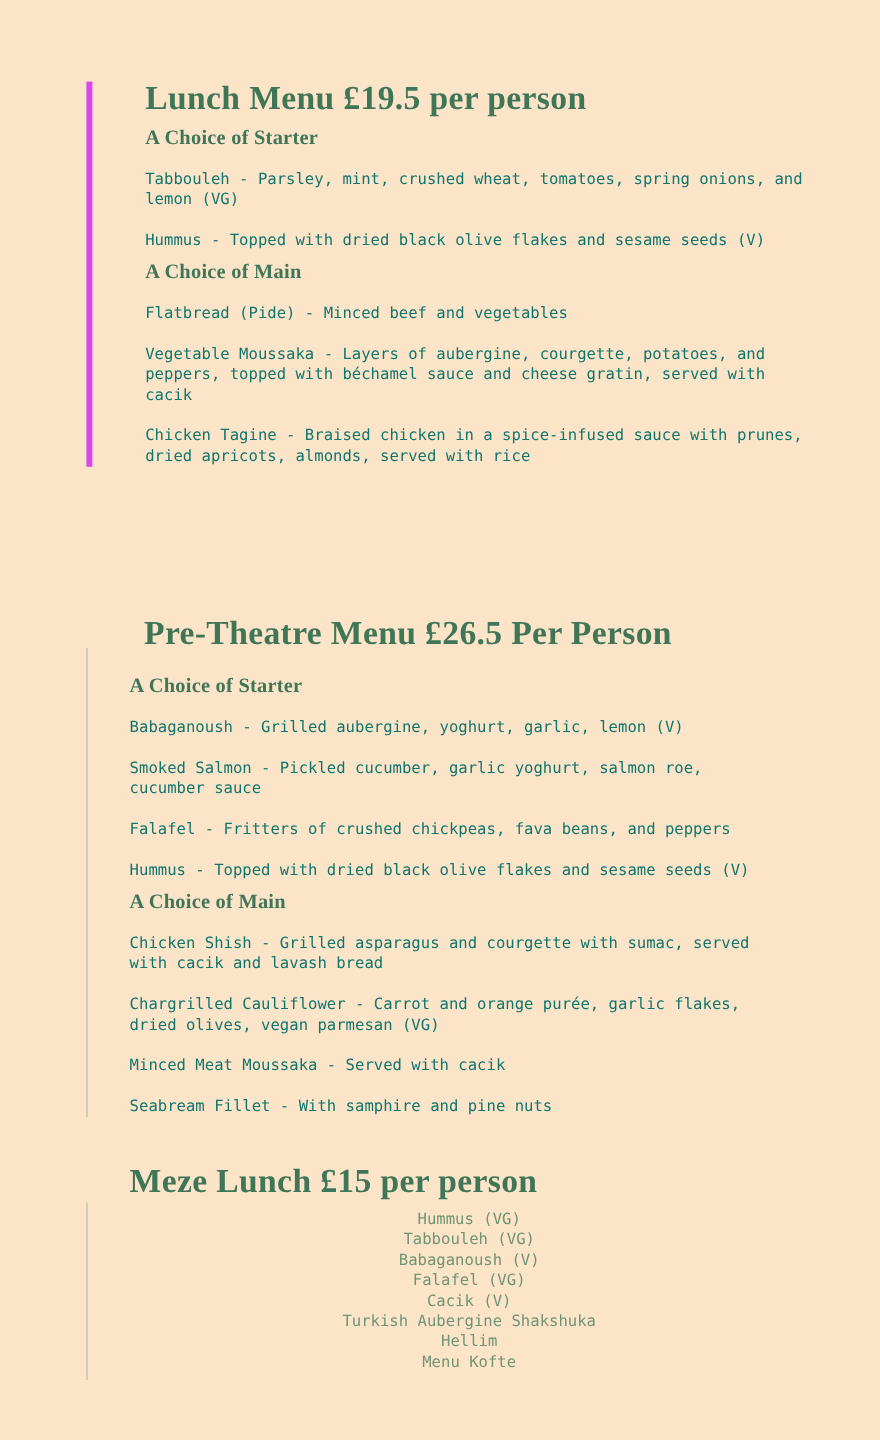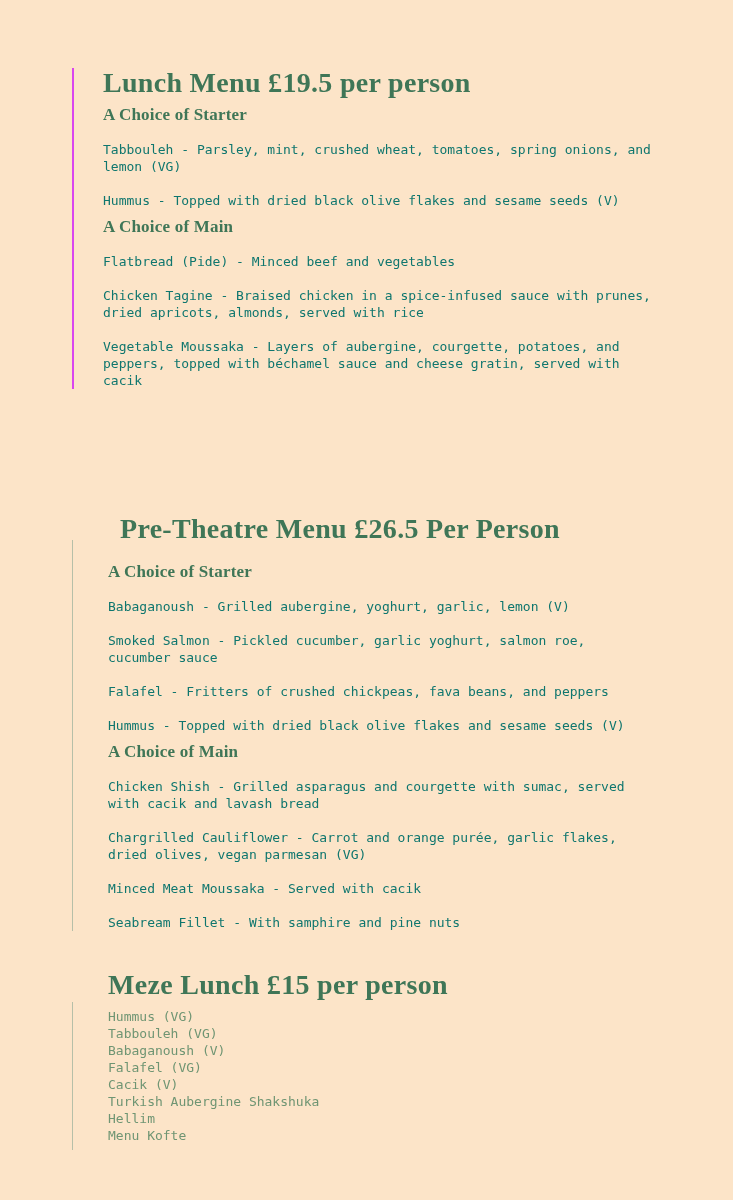--- a/index.html
+++ b/index.html
@@ -44,28 +44,29 @@
     margin: 17px 0 0 0;
     white-space: pre-wrap;
   }
   .meze-line {
     font-family: "DejaVu Sans Mono", monospace;
     font-size: 13px;
     line-height: 17px;
     color: #6f9573;
     margin: 0;
     white-space: pre-wrap;
+    text-align: center;
   }
   .section-1 {
     position: absolute;
     left: 72px;
     top: 68px;
     width: 566px;
-    border-left: 2px solid #d946ef;
-    padding-left: 29px;
+    border-left: 5px solid #d946ef;
+    padding-left: 44px;
   }
   .section-2-title {
     position: absolute;
     left: 120px;
     top: 514px;
   }
   .section-2-body {
     position: absolute;
     left: 72px;
     top: 540px;
@@ -98,25 +99,25 @@
   <section class="section-1">
     <h1 class="menu-title">Lunch Menu £19.5 per person</h1>
 
     <h2 class="group-heading">A Choice of Starter</h2>
     <p class="menu-item">Tabbouleh - Parsley, mint, crushed wheat, tomatoes, spring onions, and
 lemon (VG)</p>
     <p class="menu-item">Hummus - Topped with dried black olive flakes and sesame seeds (V)</p>
 
     <h2 class="group-heading">A Choice of Main</h2>
     <p class="menu-item">Flatbread (Pide) - Minced beef and vegetables</p>
-    <p class="menu-item">Chicken Tagine - Braised chicken in a spice-infused sauce with prunes,
-dried apricots, almonds, served with rice</p>
     <p class="menu-item">Vegetable Moussaka - Layers of aubergine, courgette, potatoes, and
 peppers, topped with béchamel sauce and cheese gratin, served with
 cacik</p>
+    <p class="menu-item">Chicken Tagine - Braised chicken in a spice-infused sauce with prunes,
+dried apricots, almonds, served with rice</p>
   </section>
 
   <h1 class="menu-title section-2-title">Pre-Theatre Menu £26.5 Per Person</h1>
   <section class="section-2-body">
     <h2 class="group-heading">A Choice of Starter</h2>
     <p class="menu-item">Babaganoush - Grilled aubergine, yoghurt, garlic, lemon (V)</p>
     <p class="menu-item">Smoked Salmon - Pickled cucumber, garlic yoghurt, salmon roe,
 cucumber sauce</p>
     <p class="menu-item">Falafel - Fritters of crushed chickpeas, fava beans, and peppers</p>
     <p class="menu-item">Hummus - Topped with dried black olive flakes and sesame seeds (V)</p>

